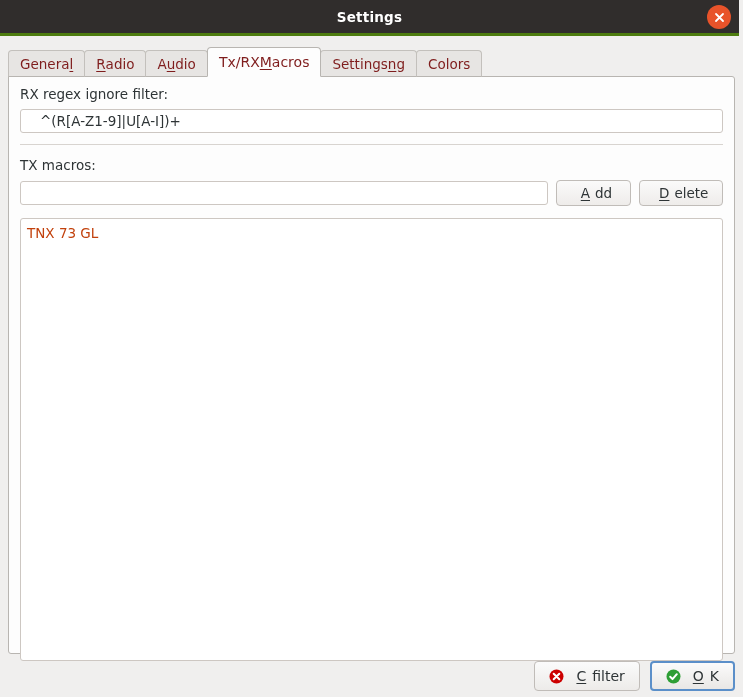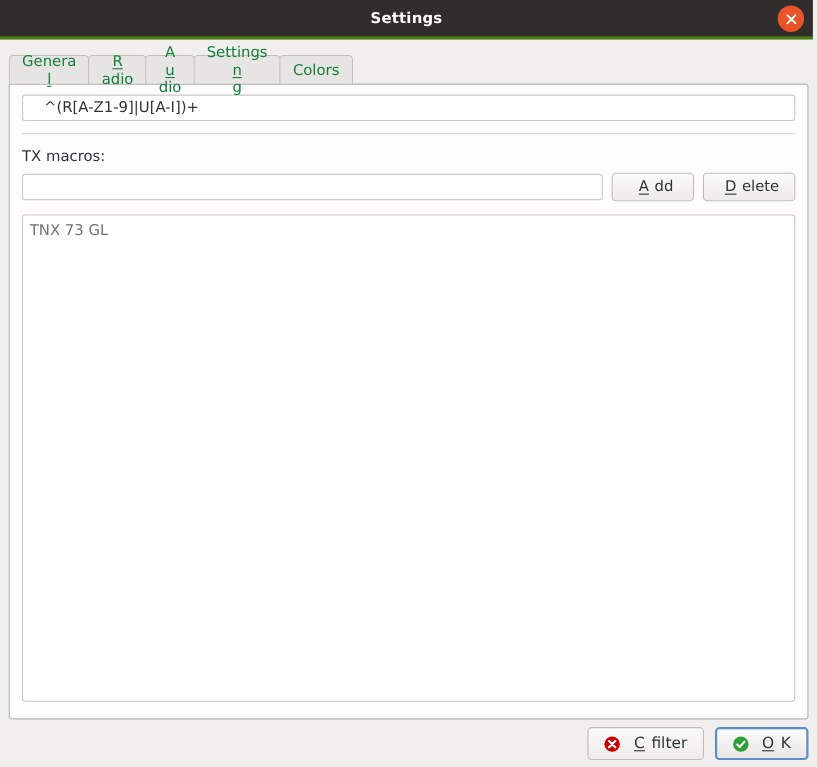--- a/index.html
+++ b/index.html
@@ -62,32 +62,30 @@
     height: 28px;
     display: flex;
     align-items: flex-end;
     z-index: 3;
   }
   .tab {
     height: 27px;
     padding: 0 11px;
     display: flex;
     align-items: center;
-    justify-content: center;
     background: #e7e5e3;
     border: 1px solid #c3c0bc;
     border-bottom: 1px solid #b8b5b1;
     border-radius: 4px 4px 0 0;
     margin-right: -1px;
     font-size: 13.5px;
-    color: #15803d;
+    color: #7f1d1d;
     cursor: pointer;
     white-space: nowrap;
     position: relative;
-    flex-direction: column;
   }
   .tab.active {
     background: #fdfdfd;
     border-color: #b8b5b1;
     border-bottom-color: #fdfdfd;
     height: 30px;
     z-index: 4;
     font-size: 14px;
   }
   .tab u { text-decoration: underline; text-underline-offset: 1.5px; }
@@ -169,21 +167,21 @@
     width: 703px;
     height: 443px;
     background: #ffffff;
     border: 1px solid #cdc7c2;
     border-radius: 3px;
     overflow: hidden;
     padding: 4px 0 0 0;
   }
   .list-item {
     font-size: 13.5px;
-    color: #737373;
+    color: #c2410c;
     padding: 2px 6px;
     line-height: 17px;
     cursor: pointer;
   }
 
   
   .actions {
     position: absolute;
     right: 8px;
     top: 625px;
@@ -238,33 +236,39 @@
     <div class="tab">
         <span></span>
         <u>R</u>
         <span>adio</span>
       </div>
     <div class="tab">
         <span>A</span>
         <u>u</u>
         <span>dio</span>
       </div>
+    <div class="tab active">
+        <span>Tx/RX </span>
+        <u>M</u>
+        <span>acros</span>
+      </div>
     <div class="tab">
         <span>Settings</span>
         <u>n</u>
         <span>g</span>
       </div>
     <div class="tab">
         <span>Colors</span>
       </div>
   </div>
 
   <div class="tabpanel">
     <div class="inner">
 
+      <div class="field-label">RX regex ignore filter:</div>
       <input class="text-input" type="text" value="^(R[A-Z1-9]|U[A-I])+" style="">
 
       <div class="separator"></div>
 
       <div class="field-label">TX macros:</div>
 
       <div class="macro-row">
         <input class="text-input" type="text" value="" style="">
         <button class="gbutton">
             <span></span>

